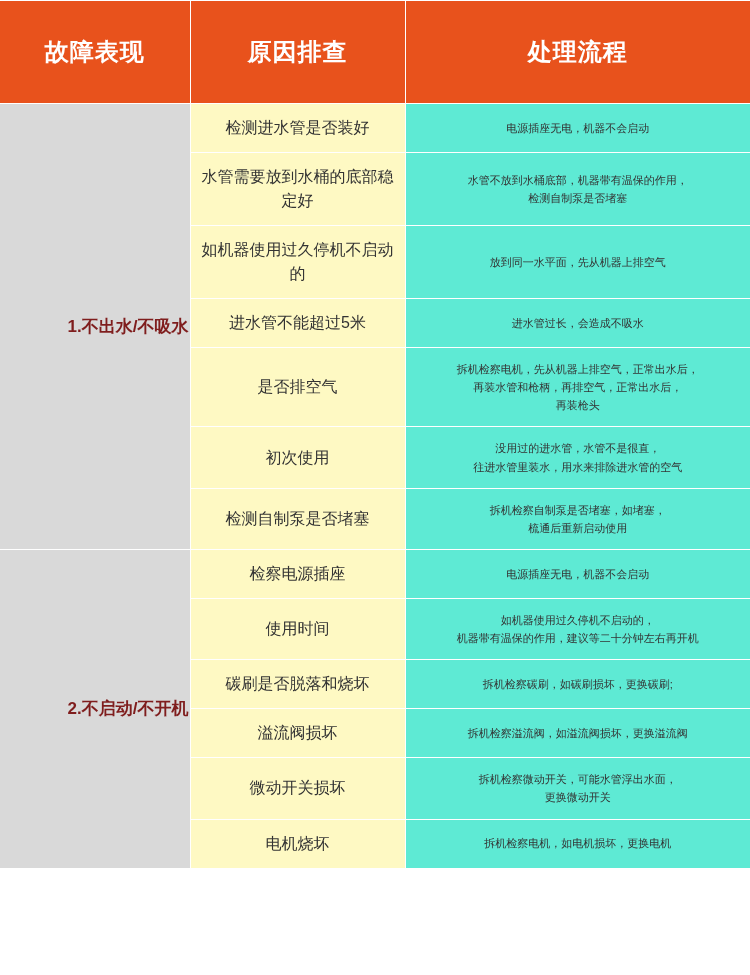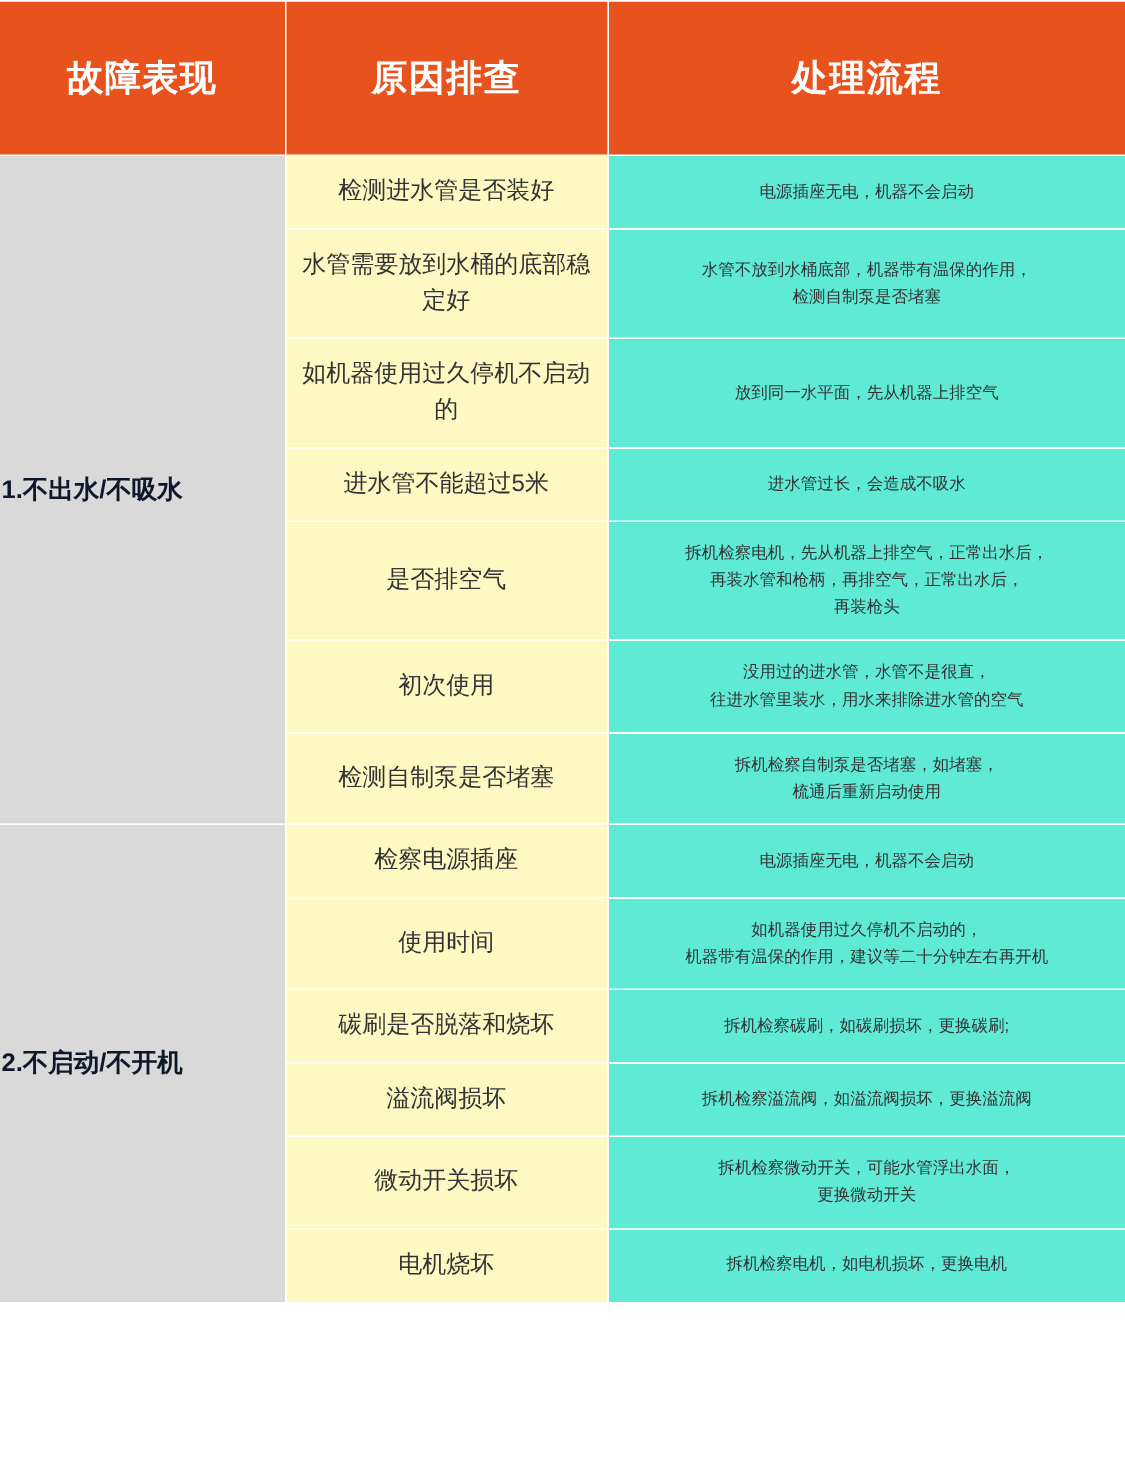--- a/index.html
+++ b/index.html
@@ -43,24 +43,24 @@
   thead th.h1 { border-left: none; }
   thead th.h3 { border-right: none; }
 
   td {
     border: 1px solid #ffffff;
     vertical-align: middle;
     box-sizing: border-box;
   }
   td.group {
     background: #d9d9d9;
-    color: #0f172a;
+    color: #7f1d1d;
     font-size: 17px;
     font-weight: bold;
-    text-align: left;
+    text-align: right;
     border-left: none;
     margin-top: 44px;
   }
   td.cause {
     background: #fef9c3;
     color: #333333;
     font-size: 16px;
     text-align: center;
     padding: 12px 10px;
     line-height: 1.5;

